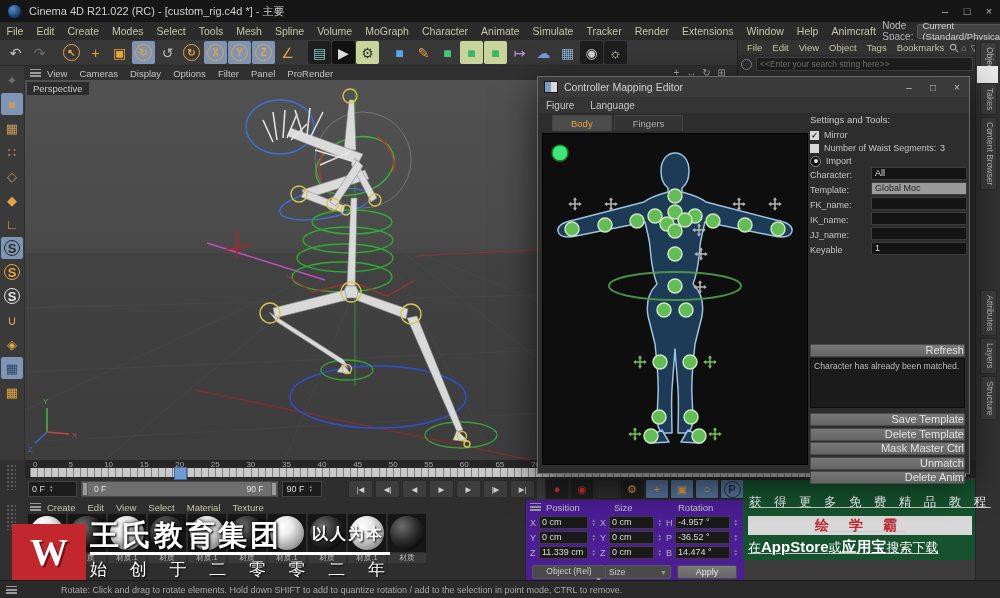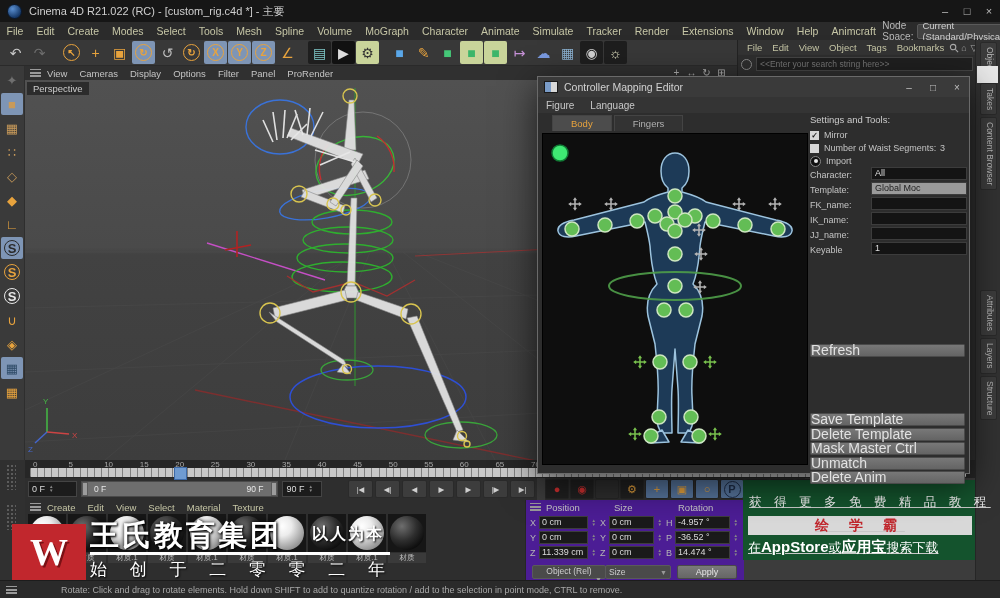--- a/index.html
+++ b/index.html
@@ -83,22 +83,22 @@
   .checkbox{width:9px;height:9px;background:#d8d8d8;margin-right:5px;display:flex;align-items:center;justify-content:center;
     font-size:8px;color:#1a1a1a;font-weight:bold;flex:0 0 auto;}
   .radio{width:9px;height:9px;border-radius:50%;background:#111;border:1px solid #888;margin-right:5px;position:relative;flex:0 0 auto;}
   .radio::after{content:"";position:absolute;left:2.5px;top:2.5px;width:4px;height:4px;border-radius:50%;background:#e8e8e8;}
   .wval{margin-left:auto;padding-right:22px;}
   .srow{display:flex;align-items:flex-end;height:12px;margin-bottom:3px;}
   .slabel{width:61px;flex:0 0 auto;}
   .sfield{flex:1;height:11px;background:#141414;border:1px solid #3c3c3c;color:#dddddd;font-size:9px;
     line-height:11px;padding:0 3px;}
   .srow.hl .sfield{background:#9a9a9a;color:#1d1d1d;}
-  .dbtn,.refreshbtn{height:11px;line-height:11px;text-align:left;background:linear-gradient(#787878,#646464);
-    border:1px solid #4a4a4a;color:#e2e2e2;font-size:14px;border-radius:1px;margin-bottom:1.5px;}
+  .dbtn,.refreshbtn{height:11px;line-height:11px;text-align:right;background:linear-gradient(#787878,#646464);
+    border:1px solid #4a4a4a;color:#e2e2e2;font-size:11px;border-radius:1px;margin-bottom:1.5px;}
   #dlg-message{position:absolute;left:272px;top:281px;width:155px;height:50px;background:#1b1b1b;
     border:1px solid #0d0d0d;color:#bdbdbd;font-size:8.7px;padding:2px 3px;box-sizing:border-box;}
   #dlg-buttons{position:absolute;left:272px;top:336px;width:155px;}
   #dlg-refresh{position:absolute;left:272px;top:267px;width:155px;}
   
   #ruler{left:25px;top:460px;width:950px;height:18px;background:#262626;}
   #ruler .tick{position:absolute;top:0;font-size:8px;color:#a8a8a8;transform:translateX(-2px);}
   #ruler-track{position:absolute;left:5px;top:8px;width:936px;height:9px;background:#c9c9c9;border-radius:1px;
     background-image:repeating-linear-gradient(90deg,rgba(40,40,40,.45) 0 1px,transparent 1px 7.114px);}
   #frame-marker{position:absolute;top:7px;width:11px;height:11px;background:#6f9bd1;border:1px solid #3d6aa8;z-index:2;}
@@ -901,20 +901,21 @@
           <div class="srow">
             <span class="slabel">Keyable</span>
             <span class="sfield">1</span>
           </div>
         </div>
     </div>
 
     <div id="dlg-refresh">
       <div class="refreshbtn">Refresh</div>
     </div>
+    <div id="dlg-message">Character has already been matched.</div>
     <div id="dlg-buttons">
 
     <div class="dbtn">Save Template</div>
         <div class="dbtn">Delete Template</div>
         <div class="dbtn">Mask Master Ctrl</div>
         <div class="dbtn">Unmatch</div>
         <div class="dbtn">Delete Anim</div>
       </div>
   </div>
 

